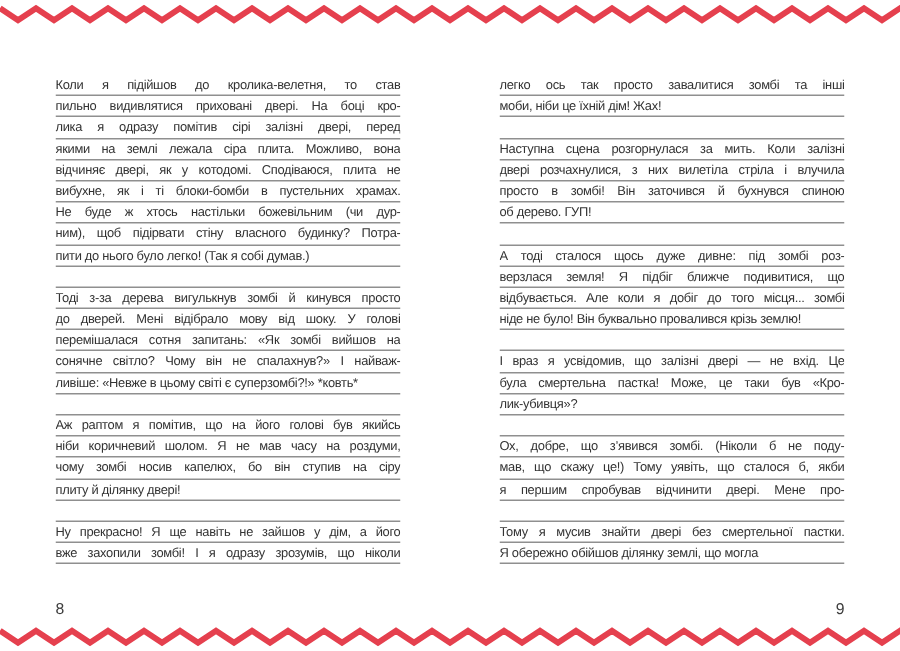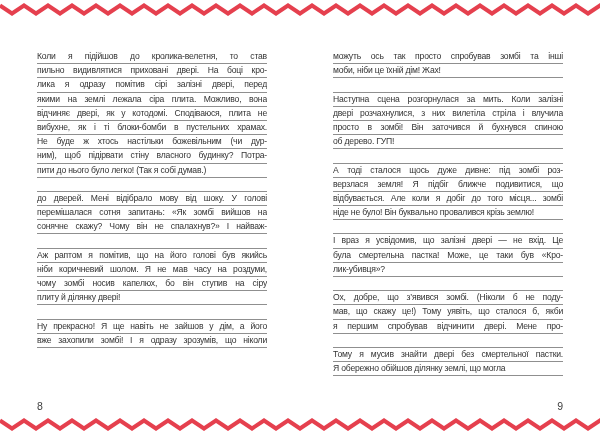--- a/index.html
+++ b/index.html
@@ -61,35 +61,37 @@
       <div class="line">Коли я підійшов до кролика-велетня, то став</div>
       <div class="line">пильно видивлятися приховані двері. На боці кро-</div>
       <div class="line">лика я одразу помітив сірі залізні двері, перед</div>
       <div class="line">якими на землі лежала сіра плита. Можливо, вона</div>
       <div class="line">відчиняє двері, як у котодомі. Сподіваюся, плита не</div>
       <div class="line">вибухне, як і ті блоки-бомби в пустельних храмах.</div>
       <div class="line">Не буде ж хтось настільки божевільним (чи дур-</div>
       <div class="line">ним), щоб підірвати стіну власного будинку? Потра-</div>
       <div class="line pl">пити до нього було легко! (Так я собі думав.)</div>
       <div class="line blank"></div>
+      <div class="line">Тоді з-за дерева вигулькнув зомбі й кинувся просто</div>
       <div class="line">до дверей. Мені відібрало мову від шоку. У голові</div>
       <div class="line">перемішалася сотня запитань: «Як зомбі вийшов на</div>
-      <div class="line">сонячне скажу? Чому він не спалахнув?» І найваж-</div>
+      <div class="line">сонячне світло? Чому він не спалахнув?» І найваж-</div>
+      <div class="line pl">ливіше: «Невже в цьому світі є суперзомбі?!» *ковть*</div>
       <div class="line blank"></div>
       <div class="line">Аж раптом я помітив, що на його голові був якийсь</div>
       <div class="line">ніби коричневий шолом. Я не мав часу на роздуми,</div>
       <div class="line">чому зомбі носив капелюх, бо він ступив на сіру</div>
       <div class="line pl">плиту й ділянку двері!</div>
       <div class="line blank"></div>
       <div class="line">Ну прекрасно! Я ще навіть не зайшов у дім, а його</div>
       <div class="line">вже захопили зомбі! І я одразу зрозумів, що ніколи</div>
     </div>
 
   <div class="page-col right">
-      <div class="line">можуть ось так просто спробував зомбі та інші</div>
+      <div class="line">легко ось так просто завалитися зомбі та інші</div>
       <div class="line pl">моби, ніби це їхній дім! Жах!</div>
       <div class="line blank"></div>
       <div class="line">Наступна сцена розгорнулася за мить. Коли залізні</div>
       <div class="line">двері розчахнулися, з них вилетіла стріла і влучила</div>
       <div class="line">просто в зомбі! Він заточився й бухнувся спиною</div>
       <div class="line pl">об дерево. ГУП!</div>
       <div class="line blank"></div>
       <div class="line">А тоді сталося щось дуже дивне: під зомбі роз-</div>
       <div class="line">верзлася земля! Я підбіг ближче подивитися, що</div>
       <div class="line">відбувається. Але коли я добіг до того місця... зомбі</div>

